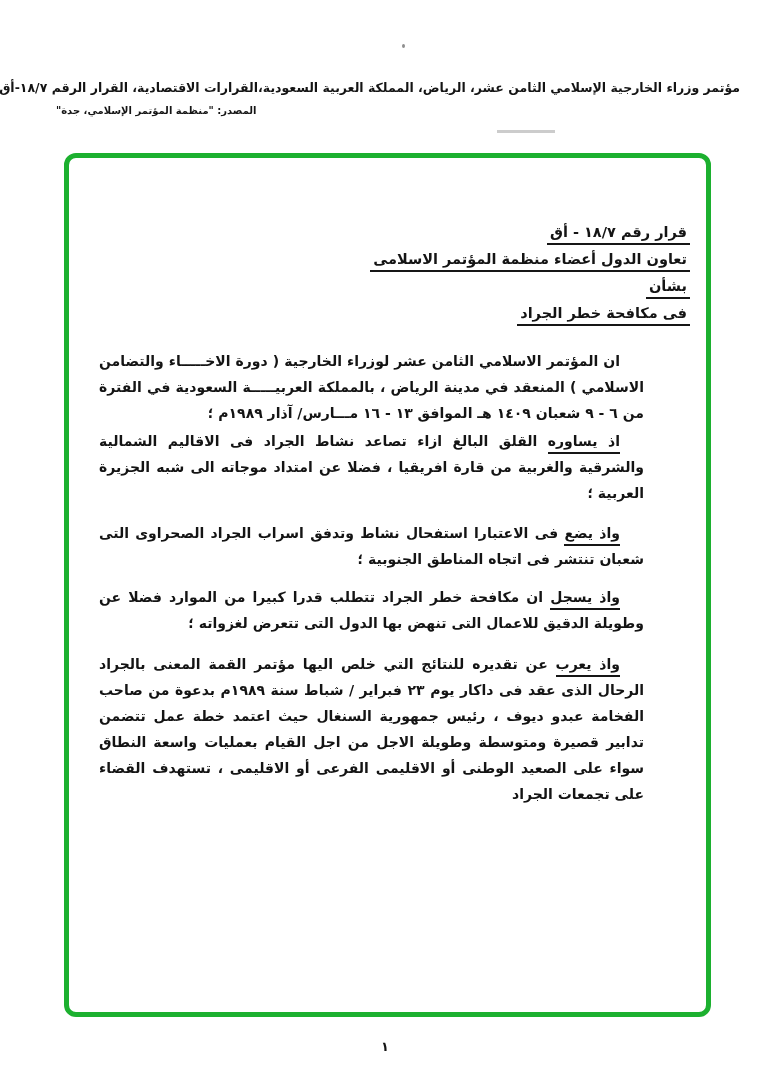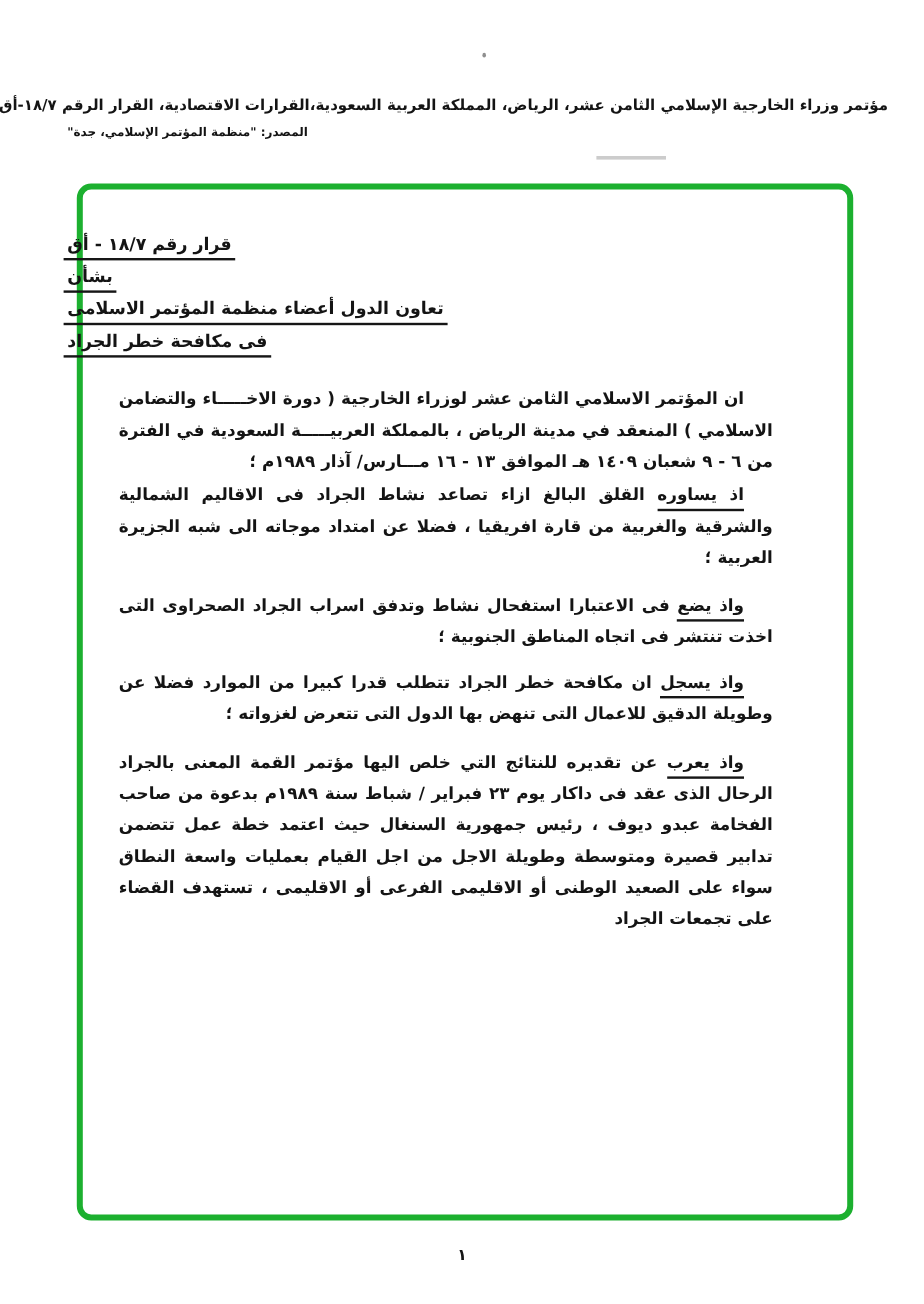--- a/index.html
+++ b/index.html
@@ -35,22 +35,22 @@
   }
   
   .frame {
     position: absolute; left: 64px; top: 153px;
     width: 637px; height: 854px;
     border: 5px solid #1cb02f;
     border-radius: 12px;
     background: #ffffff;
   }
   .title-block {
-    padding-top: 36px;
-    text-align: left;
+    padding-top: 64px;
+    text-align: right;
     direction: rtl;
     transform: translateX(-16px);
   }
   .title-line {
     display: block;
     font-size: 14.5px; font-weight: bold;
     line-height: 20px;
     margin-bottom: 7px;
   }
   .u {
@@ -88,27 +88,27 @@
 <div class="smudge"></div>
 
 <div class="header">
   <div class="header-line1">مؤتمر وزراء الخارجية الإسلامي الثامن عشر، الرياض، المملكة العربية السعودية،القرارات الاقتصادية، القرار الرقم ١٨/٧-أق</div>
   <div class="header-line2">المصدر: "منظمة المؤتمر الإسلامي، جدة"</div>
 </div>
 
 <div class="frame">
   <div class="title-block">
     <span class="title-line"><span class="u">قرار رقم ١٨/٧ - أق</span></span>
+    <span class="title-line"><span class="u">تعاون الدول أعضاء منظمة المؤتمر الاسلامى</span></span>
     <span class="title-line"><span class="u">بشأن</span></span>
-    <span class="title-line"><span class="u">تعاون الدول أعضاء منظمة المؤتمر الاسلامى</span></span>
     <span class="title-line"><span class="u">فى مكافحة خطر الجراد</span></span>
   </div>
 
   <div class="doc-body">
     <p class="p1"><span>ان المؤتمر الاسلامي الثامن عشر لوزراء الخارجية ( دورة الاخـــــاء والتضامن الاسلامي ) المنعقد في مدينة الرياض ، بالمملكة العربيـــــة السعودية في الفترة من ٦ - ٩ شعبان ١٤٠٩ هـ الموافق ١٣ - ١٦ مـــارس/ آذار ١٩٨٩م ؛</span></p>
     <p class="p2"><span class="lead">اذ يساوره</span><span> القلق البالغ ازاء تصاعد نشاط الجراد فى الاقاليم الشمالية والشرقية والغربية من قارة افريقيا ، فضلا عن امتداد موجاته الى شبه الجزيرة العربية ؛</span></p>
-    <p class="p3"><span class="lead">واذ يضع</span><span> فى الاعتبارا استفحال نشاط وتدفق اسراب الجراد الصحراوى التى اخذت تنتشر فى اتجاه المناطق الجنوبية ؛</span></p>
+    <p class="p3"><span class="lead">واذ يضع</span><span> فى الاعتبارا استفحال نشاط وتدفق اسراب الجراد الصحراوى التى شعبان تنتشر فى اتجاه المناطق الجنوبية ؛</span></p>
     <p class="p5"><span class="lead">واذ يسجل</span><span> ان مكافحة خطر الجراد تتطلب قدرا كبيرا من الموارد فضلا عن وطويلة الدقيق للاعمال التى تنهض بها الدول التى تتعرض لغزواته ؛</span></p>
     <p class="p6"><span class="lead">واذ يعرب</span><span> عن تقديره للنتائج التي خلص اليها مؤتمر القمة المعنى بالجراد الرحال الذى عقد فى داكار يوم ٢٣ فبراير / شباط سنة ١٩٨٩م بدعوة من صاحب الفخامة عبدو ديوف ، رئيس جمهورية السنغال حيث اعتمد خطة عمل تتضمن تدابير قصيرة ومتوسطة وطويلة الاجل من اجل القيام بعمليات واسعة النطاق سواء على الصعيد الوطنى أو الاقليمى الفرعى أو الاقليمى ، تستهدف القضاء على تجمعات الجراد</span></p>
   </div>
 </div>
 
 <div class="page-num">١</div>
 
 </body></html>

